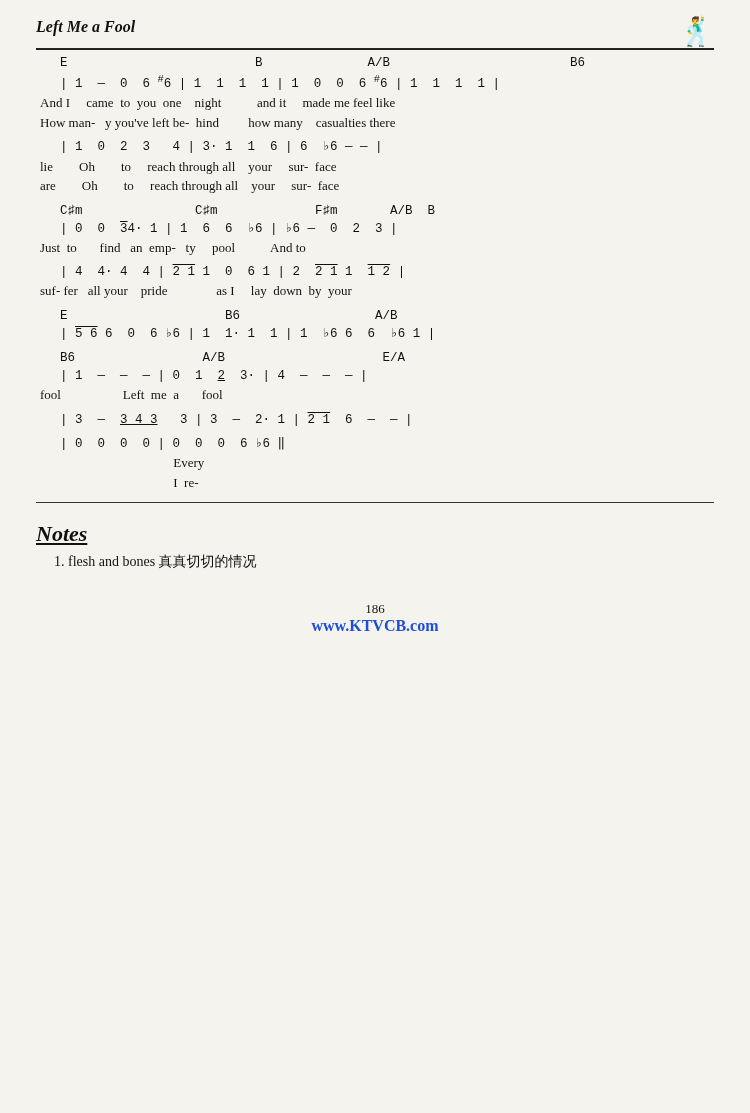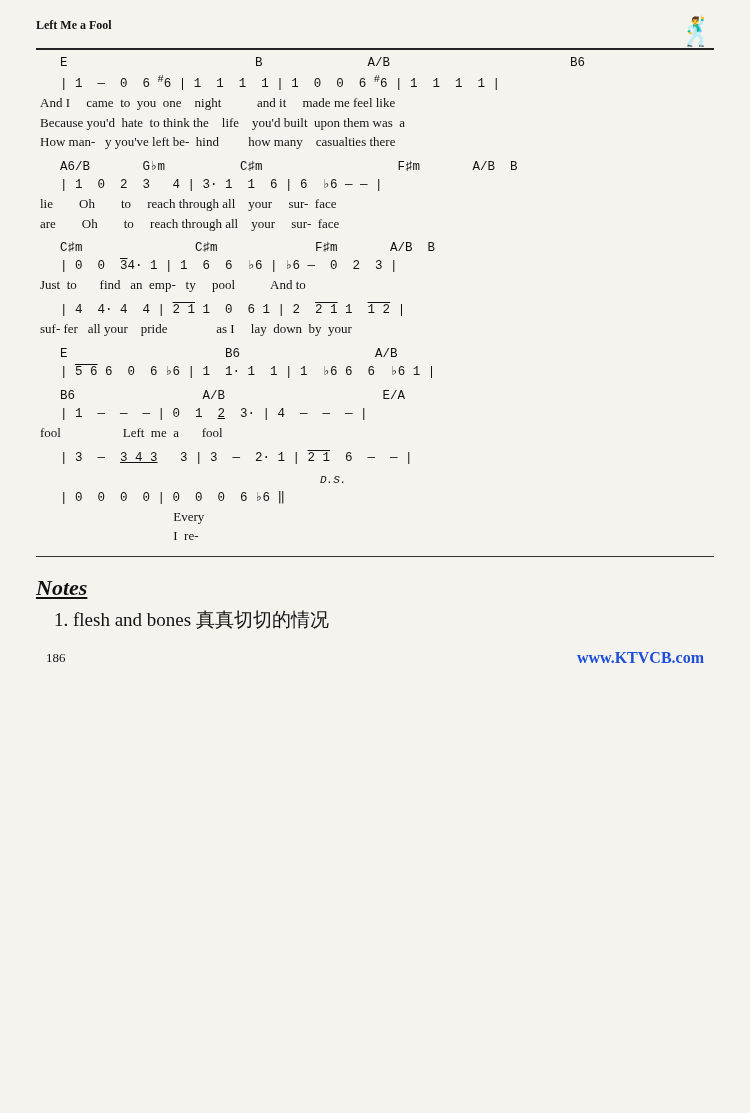--- a/index.html
+++ b/index.html
@@ -20,22 +20,23 @@
     }
     .title-bar {
       display: flex;
       justify-content: space-between;
       align-items: flex-start;
       border-bottom: 2px solid #222;
       padding-bottom: 2px;
       margin-bottom: 4px;
     }
     .song-title {
+      font-style: italic;
       font-weight: bold;
-      font-size: 12px;
+      font-size: 16px;
     }
     .dancer-icon {
       font-size: 28px;
       line-height: 1;
     }
     .repeat-mark {
       font-size: 11px;
       margin-bottom: 2px;
     }
     .notes-section {
@@ -44,31 +45,32 @@
       padding-top: 8px;
     }
     .notes-heading {
       font-size: 22px;
       font-weight: bold;
       font-style: italic;
       margin-bottom: 6px;
       text-decoration: underline;
     }
     .notes-item {
-      font-size: 19px;
+      font-size: 14px;
       margin-left: 18px;
     }
     .page-footer {
       text-align: center;
-      margin-top: 16px;
+      margin-top: 30px;
       font-size: 13px;
       display: flex;
       justify-content: space-between;
       align-items: center;
       padding: 0 10px;
+      flex-direction: column;
     }
     .watermark {
       font-size: 16px;
       color: #1d4ed8;
       font-weight: bold;
     }
     
     pre {
       font-family: 'Courier New', Courier, monospace;
       font-size: 12.5px;
@@ -103,26 +105,24 @@
     <span class="dancer-icon">🕺</span>
   </div>
 
   <div class="notation-area">
 
 
     <div class="section-block">
       <pre>E                         B              A/B                        B6</pre>
       <pre>| 1  —  0  6 <sup>#</sup>6 | 1  1  1  1 | 1  0  0  6 <sup>#</sup>6 | 1  1  1  1 |</pre>
       <div class="lyrics-row">And I &nbsp;&nbsp;&nbsp; came &nbsp;to &nbsp;you &nbsp;one &nbsp;&nbsp; night &nbsp;&nbsp;&nbsp;&nbsp;&nbsp;&nbsp;&nbsp;&nbsp;&nbsp; and it &nbsp;&nbsp;&nbsp; made me feel like</div>
-      <div class="lyrics-row">Because you'd &nbsp;hate &nbsp;to think the &nbsp;&nbsp; life &nbsp;&nbsp; you'd built &nbsp;upon them was &nbsp;a</div>
       <div class="lyrics-row">How man- &nbsp; y you've left be- &nbsp;hind &nbsp;&nbsp;&nbsp;&nbsp;&nbsp;&nbsp;&nbsp; how many &nbsp;&nbsp; casualties there</div>
     </div>
 
     <div class="section-block">
-      <pre>A6/B &nbsp;&nbsp;&nbsp;&nbsp;&nbsp; G♭m &nbsp;&nbsp;&nbsp;&nbsp;&nbsp;&nbsp;&nbsp;&nbsp; C♯m &nbsp;&nbsp;&nbsp;&nbsp;&nbsp;&nbsp;&nbsp;&nbsp;&nbsp;&nbsp;&nbsp;&nbsp;&nbsp;&nbsp;&nbsp;&nbsp; F♯m &nbsp;&nbsp;&nbsp;&nbsp;&nbsp; A/B &nbsp;B</pre>
       <pre>| 1  0  2  3 &nbsp; 4 | 3· 1  1  6 | 6  ♭6 — — |</pre>
       <div class="lyrics-row">lie &nbsp;&nbsp;&nbsp;&nbsp;&nbsp;&nbsp; Oh &nbsp;&nbsp;&nbsp;&nbsp;&nbsp;&nbsp; to &nbsp;&nbsp;&nbsp; reach through all &nbsp;&nbsp; your &nbsp;&nbsp;&nbsp; sur- &nbsp;face</div>
       <div class="lyrics-row">are &nbsp;&nbsp;&nbsp;&nbsp;&nbsp;&nbsp; Oh &nbsp;&nbsp;&nbsp;&nbsp;&nbsp;&nbsp; to &nbsp;&nbsp;&nbsp; reach through all &nbsp;&nbsp; your &nbsp;&nbsp;&nbsp; sur- &nbsp;face</div>
     </div>
 
     <div class="section-block">
       <pre>C♯m &nbsp;&nbsp;&nbsp;&nbsp;&nbsp;&nbsp;&nbsp;&nbsp;&nbsp;&nbsp;&nbsp;&nbsp;&nbsp; C♯m &nbsp;&nbsp;&nbsp;&nbsp;&nbsp;&nbsp;&nbsp;&nbsp;&nbsp;&nbsp;&nbsp; F♯m &nbsp;&nbsp;&nbsp;&nbsp;&nbsp; A/B &nbsp;B</pre>
       <pre>| 0  0  <span style="text-decoration:overline">3</span>4· 1 | 1  6  6  ♭6 | ♭6 —  0  2  3 |</pre>
       <div class="lyrics-row">Just &nbsp;to &nbsp;&nbsp;&nbsp;&nbsp;&nbsp; find &nbsp; an &nbsp;emp- &nbsp; ty &nbsp;&nbsp;&nbsp; pool &nbsp;&nbsp;&nbsp;&nbsp;&nbsp;&nbsp;&nbsp;&nbsp;&nbsp; And to</div>
     </div>
@@ -141,21 +141,20 @@
       <pre>B6 &nbsp;&nbsp;&nbsp;&nbsp;&nbsp;&nbsp;&nbsp;&nbsp;&nbsp;&nbsp;&nbsp;&nbsp;&nbsp;&nbsp;&nbsp; A/B &nbsp;&nbsp;&nbsp;&nbsp;&nbsp;&nbsp;&nbsp;&nbsp;&nbsp;&nbsp;&nbsp;&nbsp;&nbsp;&nbsp;&nbsp;&nbsp;&nbsp;&nbsp;&nbsp; E/A</pre>
       <pre>| 1  —  —  — | 0 &nbsp;1 &nbsp;<span style="text-decoration:underline">2</span> &nbsp;3· | 4  —  —  — |</pre>
       <div class="lyrics-row">fool &nbsp;&nbsp;&nbsp;&nbsp;&nbsp;&nbsp;&nbsp;&nbsp;&nbsp;&nbsp;&nbsp;&nbsp;&nbsp;&nbsp;&nbsp;&nbsp;&nbsp; Left &nbsp;me &nbsp;a &nbsp;&nbsp;&nbsp;&nbsp;&nbsp; fool</div>
     </div>
 
     <div class="section-block">
       <pre>| 3  — &nbsp;<span style="text-decoration:underline">3 4 3</span> &nbsp; 3 | 3  — &nbsp;2· 1 | <span style="text-decoration:overline">2 1</span> &nbsp;6 &nbsp;— &nbsp;— |</pre>
     </div>
 
     <div class="section-block">
-      <pre style="padding-left: 260px; font-size:11px; font-style:italic;">D.S.</pre>
       <pre>| 0  0  0  0 | 0  0  0  6 ♭6 ‖</pre>
       <div class="lyrics-row">&nbsp;&nbsp;&nbsp;&nbsp;&nbsp;&nbsp;&nbsp;&nbsp;&nbsp;&nbsp;&nbsp;&nbsp;&nbsp;&nbsp;&nbsp;&nbsp;&nbsp;&nbsp;&nbsp;&nbsp;&nbsp;&nbsp;&nbsp;&nbsp;&nbsp;&nbsp;&nbsp;&nbsp;&nbsp;&nbsp;&nbsp;&nbsp;&nbsp;&nbsp;&nbsp;&nbsp;&nbsp;&nbsp;&nbsp;&nbsp; Every</div>
       <div class="lyrics-row">&nbsp;&nbsp;&nbsp;&nbsp;&nbsp;&nbsp;&nbsp;&nbsp;&nbsp;&nbsp;&nbsp;&nbsp;&nbsp;&nbsp;&nbsp;&nbsp;&nbsp;&nbsp;&nbsp;&nbsp;&nbsp;&nbsp;&nbsp;&nbsp;&nbsp;&nbsp;&nbsp;&nbsp;&nbsp;&nbsp;&nbsp;&nbsp;&nbsp;&nbsp;&nbsp;&nbsp;&nbsp;&nbsp;&nbsp;&nbsp; I &nbsp;re-</div>
     </div>
 
   </div>
 
   <div style="border-top: 1.5px solid #333; margin: 10px 0 6px 0;"></div>
 
   <div class="notes-section" style="border-top:none; padding-top:0;">

